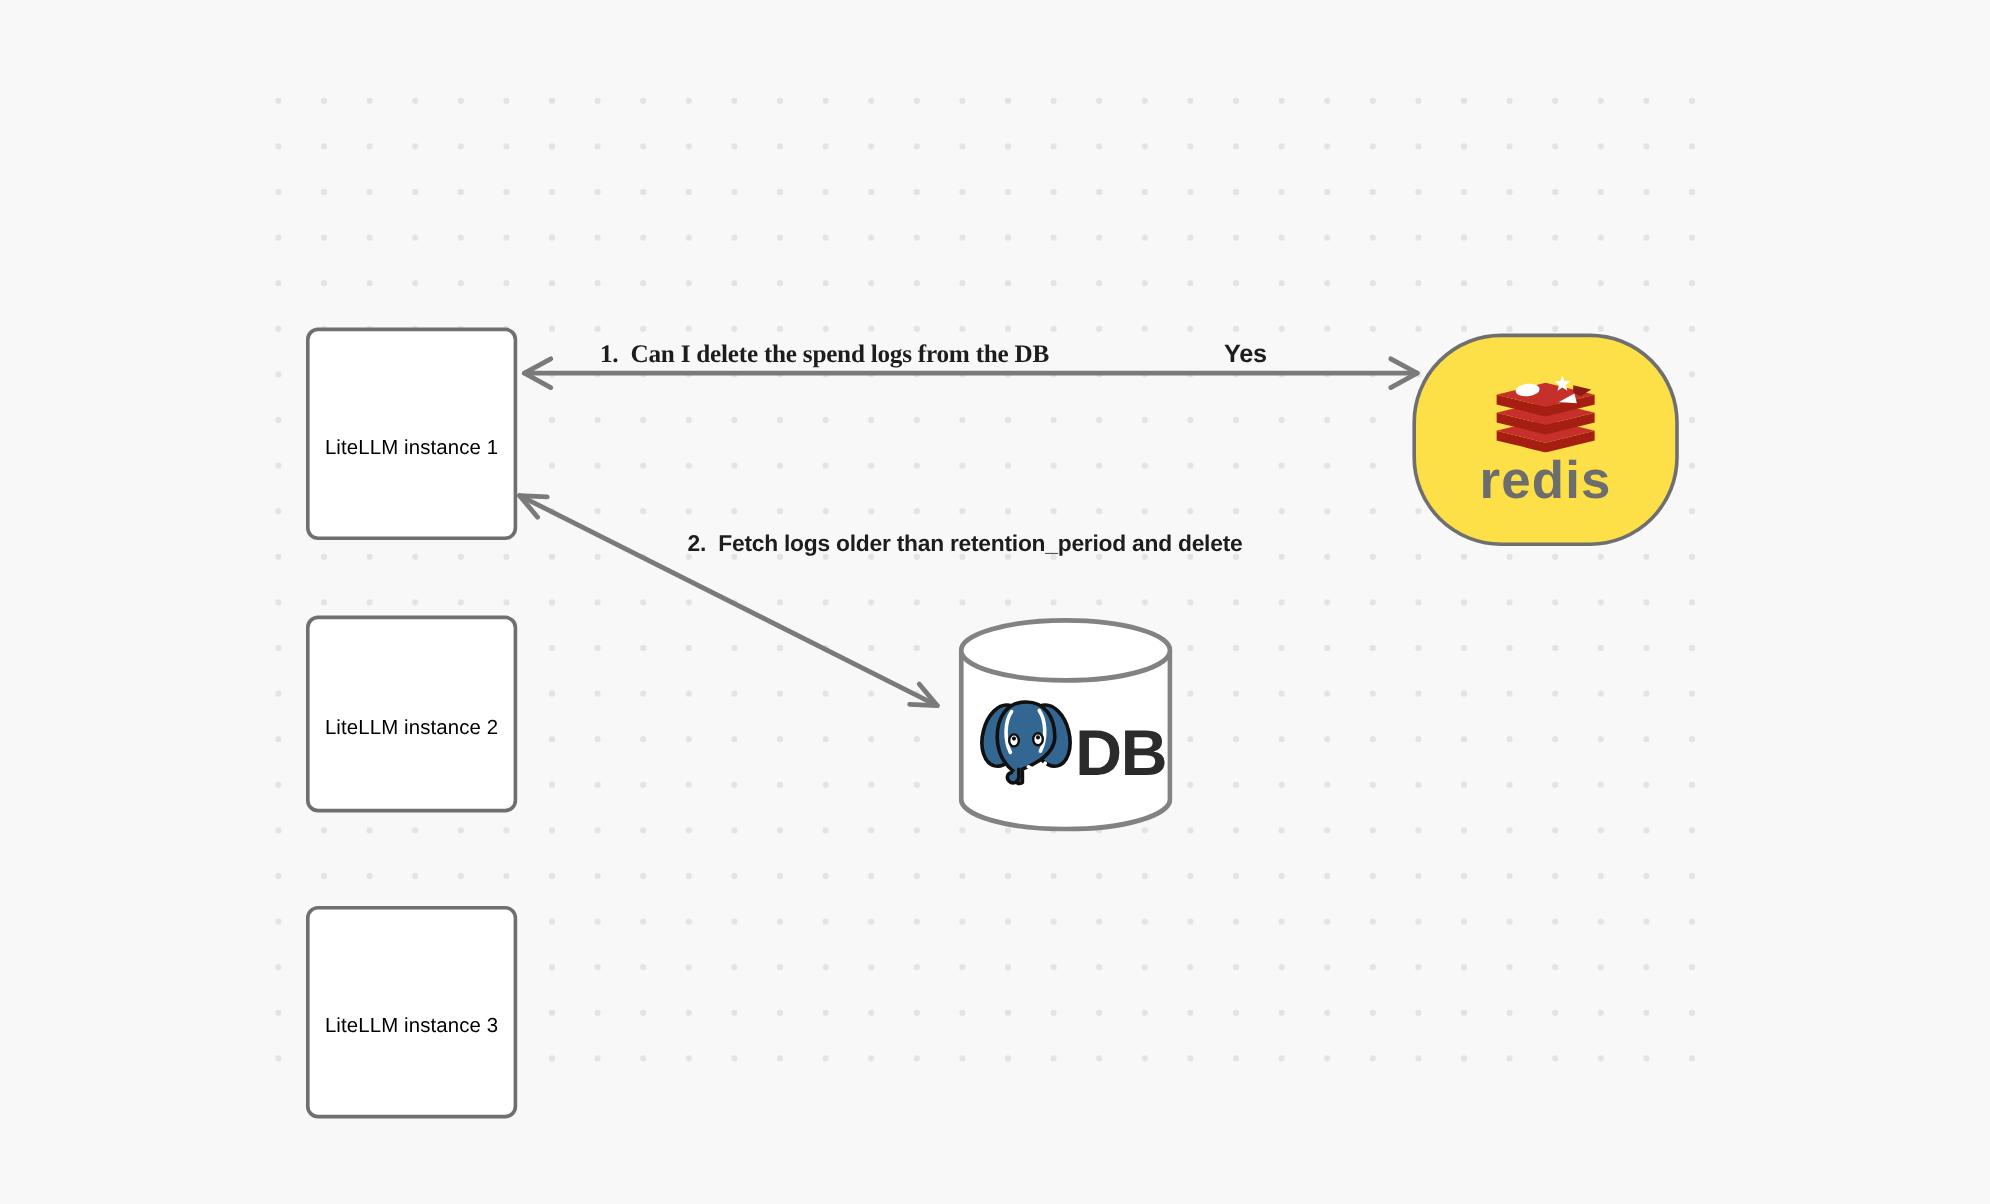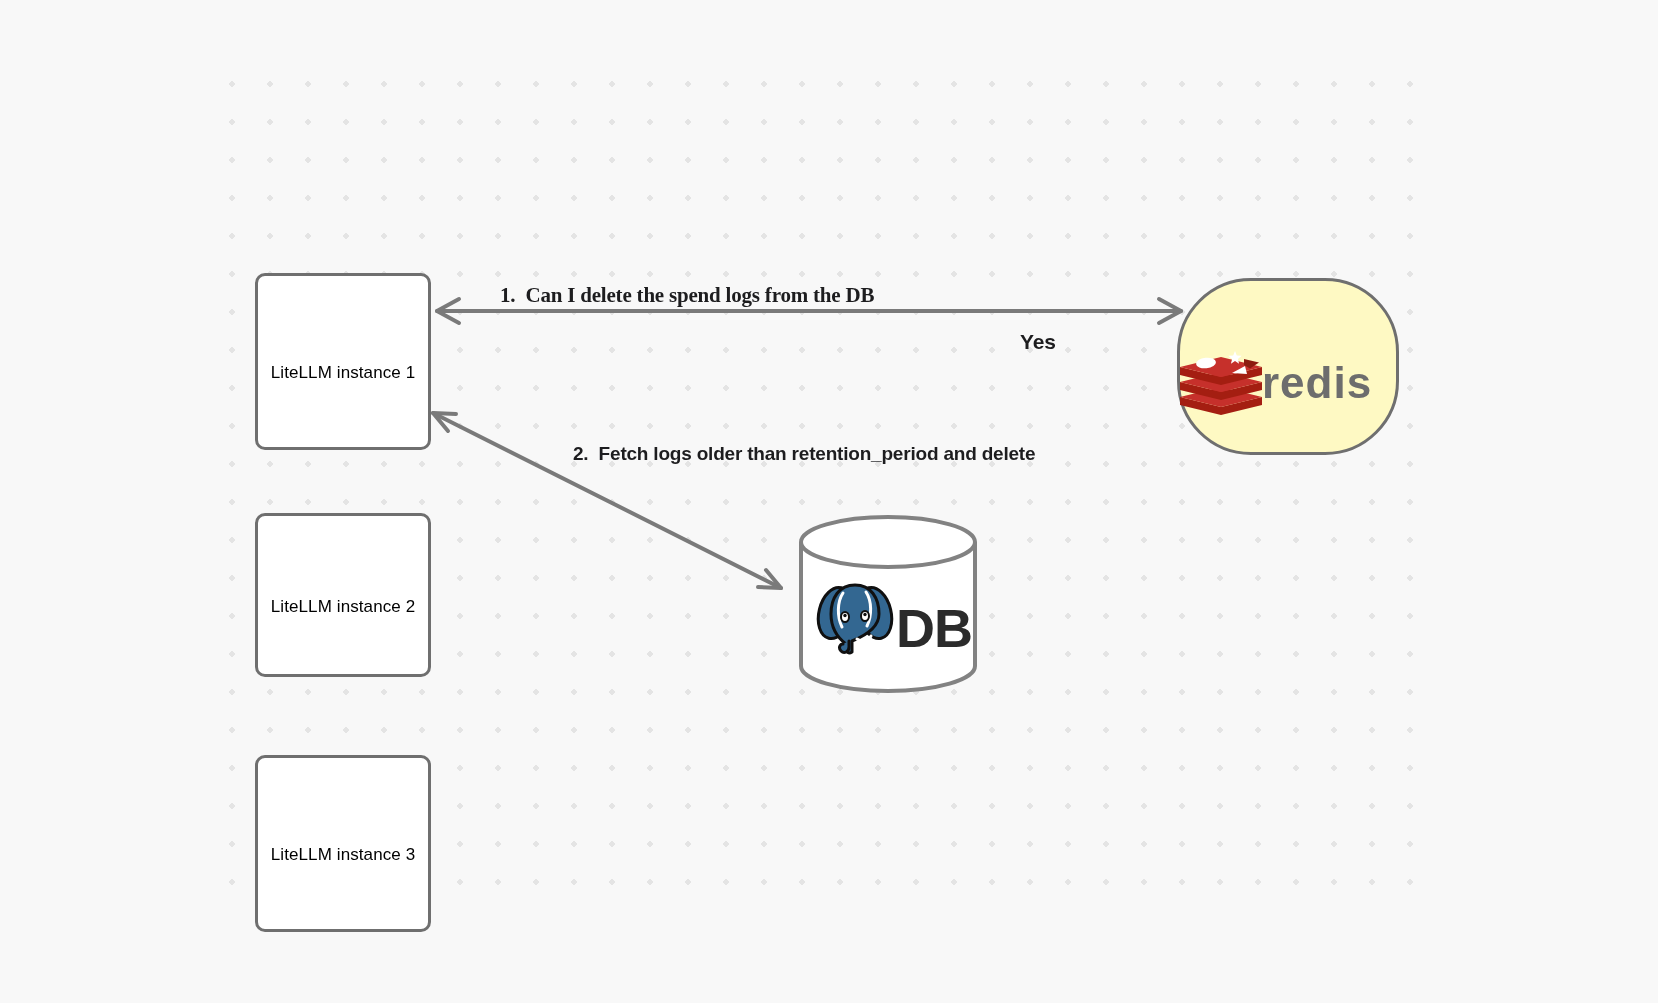--- a/index.html
+++ b/index.html
@@ -22,42 +22,42 @@
     display:flex;align-items:center;justify-content:center;
   }
   .node-box .box-label{
     font-size:17px;color:#000000;letter-spacing:.1px;margin-top:23px;
   }
   #box-instance-1{left:255px;top:273px;height:177px;}
   #box-instance-2{left:255px;top:513px;height:164px;}
   #box-instance-3{left:255px;top:755px;height:177px;}
   .redis-node{
     position:absolute;left:1177px;top:278px;width:222px;height:177px;
-    box-sizing:border-box;background:#fef9c3;border:3.5px solid #6f6f6f;
+    box-sizing:border-box;background:#fde047;border:3.5px solid #6f6f6f;
     border-radius:74px;
-    display:flex;flex-direction:row;align-items:center;justify-content:flex-start;
+    display:flex;flex-direction:column;align-items:center;justify-content:flex-start;
     padding-top:30px;
   }
   .redis-wordmark{
     font-weight:bold;font-size:44px;line-height:1;color:#6d6d6d;
     letter-spacing:1px;margin-top:2px;
   }
   .db-node{position:absolute;left:799px;top:515px;width:178px;height:178px;}
   .db-node .cyl-svg{position:absolute;left:0;top:0;}
   .db-node .pg-icon{position:absolute;left:14px;top:66px;}
   .db-node .db-label{
     position:absolute;left:97px;top:86px;font-size:54px;line-height:1;
     color:#2b2b2b;letter-spacing:-1px;font-weight:700;
   }
   .arrow-label{
     position:absolute;font-weight:bold;font-size:21px;line-height:1.1;
     color:#1d1d1f;white-space:pre;letter-spacing:-0.2px;
   }
   #label-arrow-1{left:500px;top:284px;font-family:Liberation Serif, serif;}
-  #label-arrow-1-yes{left:1020px;top:284px;margin-top:46px;}
+  #label-arrow-1-yes{left:1020px;top:284px;}
   #label-arrow-2{left:573px;top:444px;font-size:19px;}
 </style>
 </head>
 <body>
 
 <div class="canvas">
 
   <div class="dot-grid"></div>
 
   <svg class="arrow-layer" viewBox="0 0 1658 1003" fill="none">

